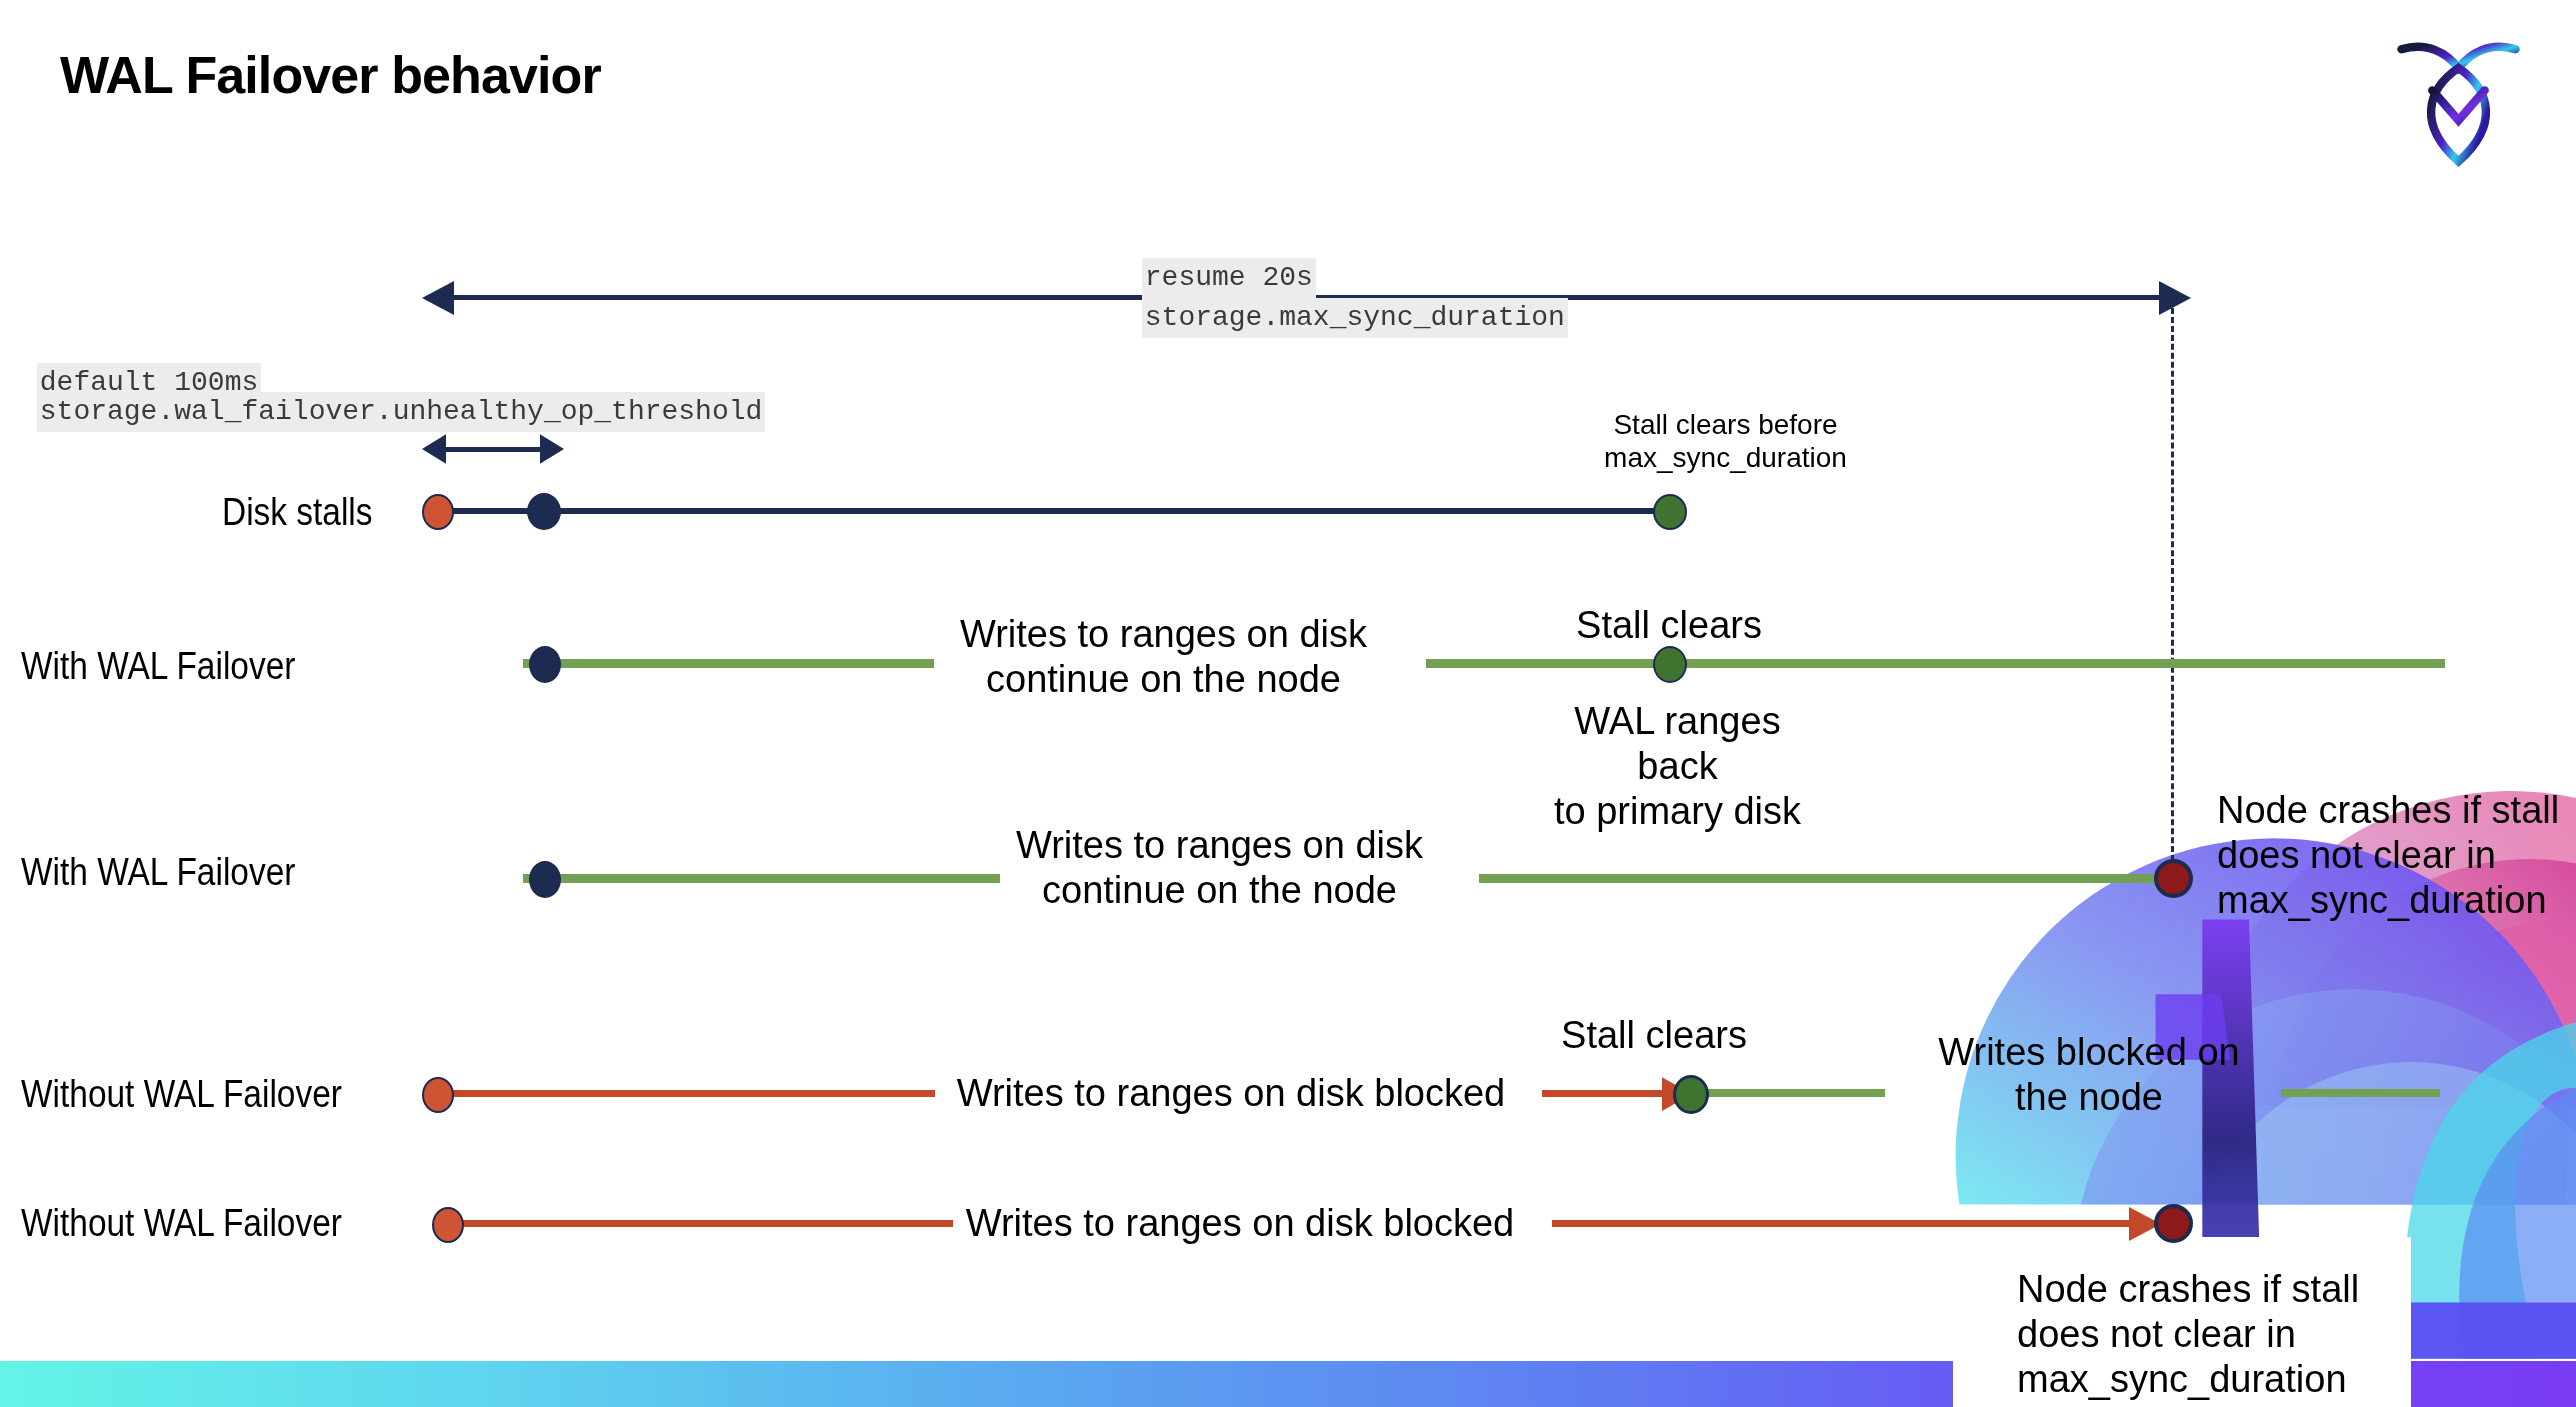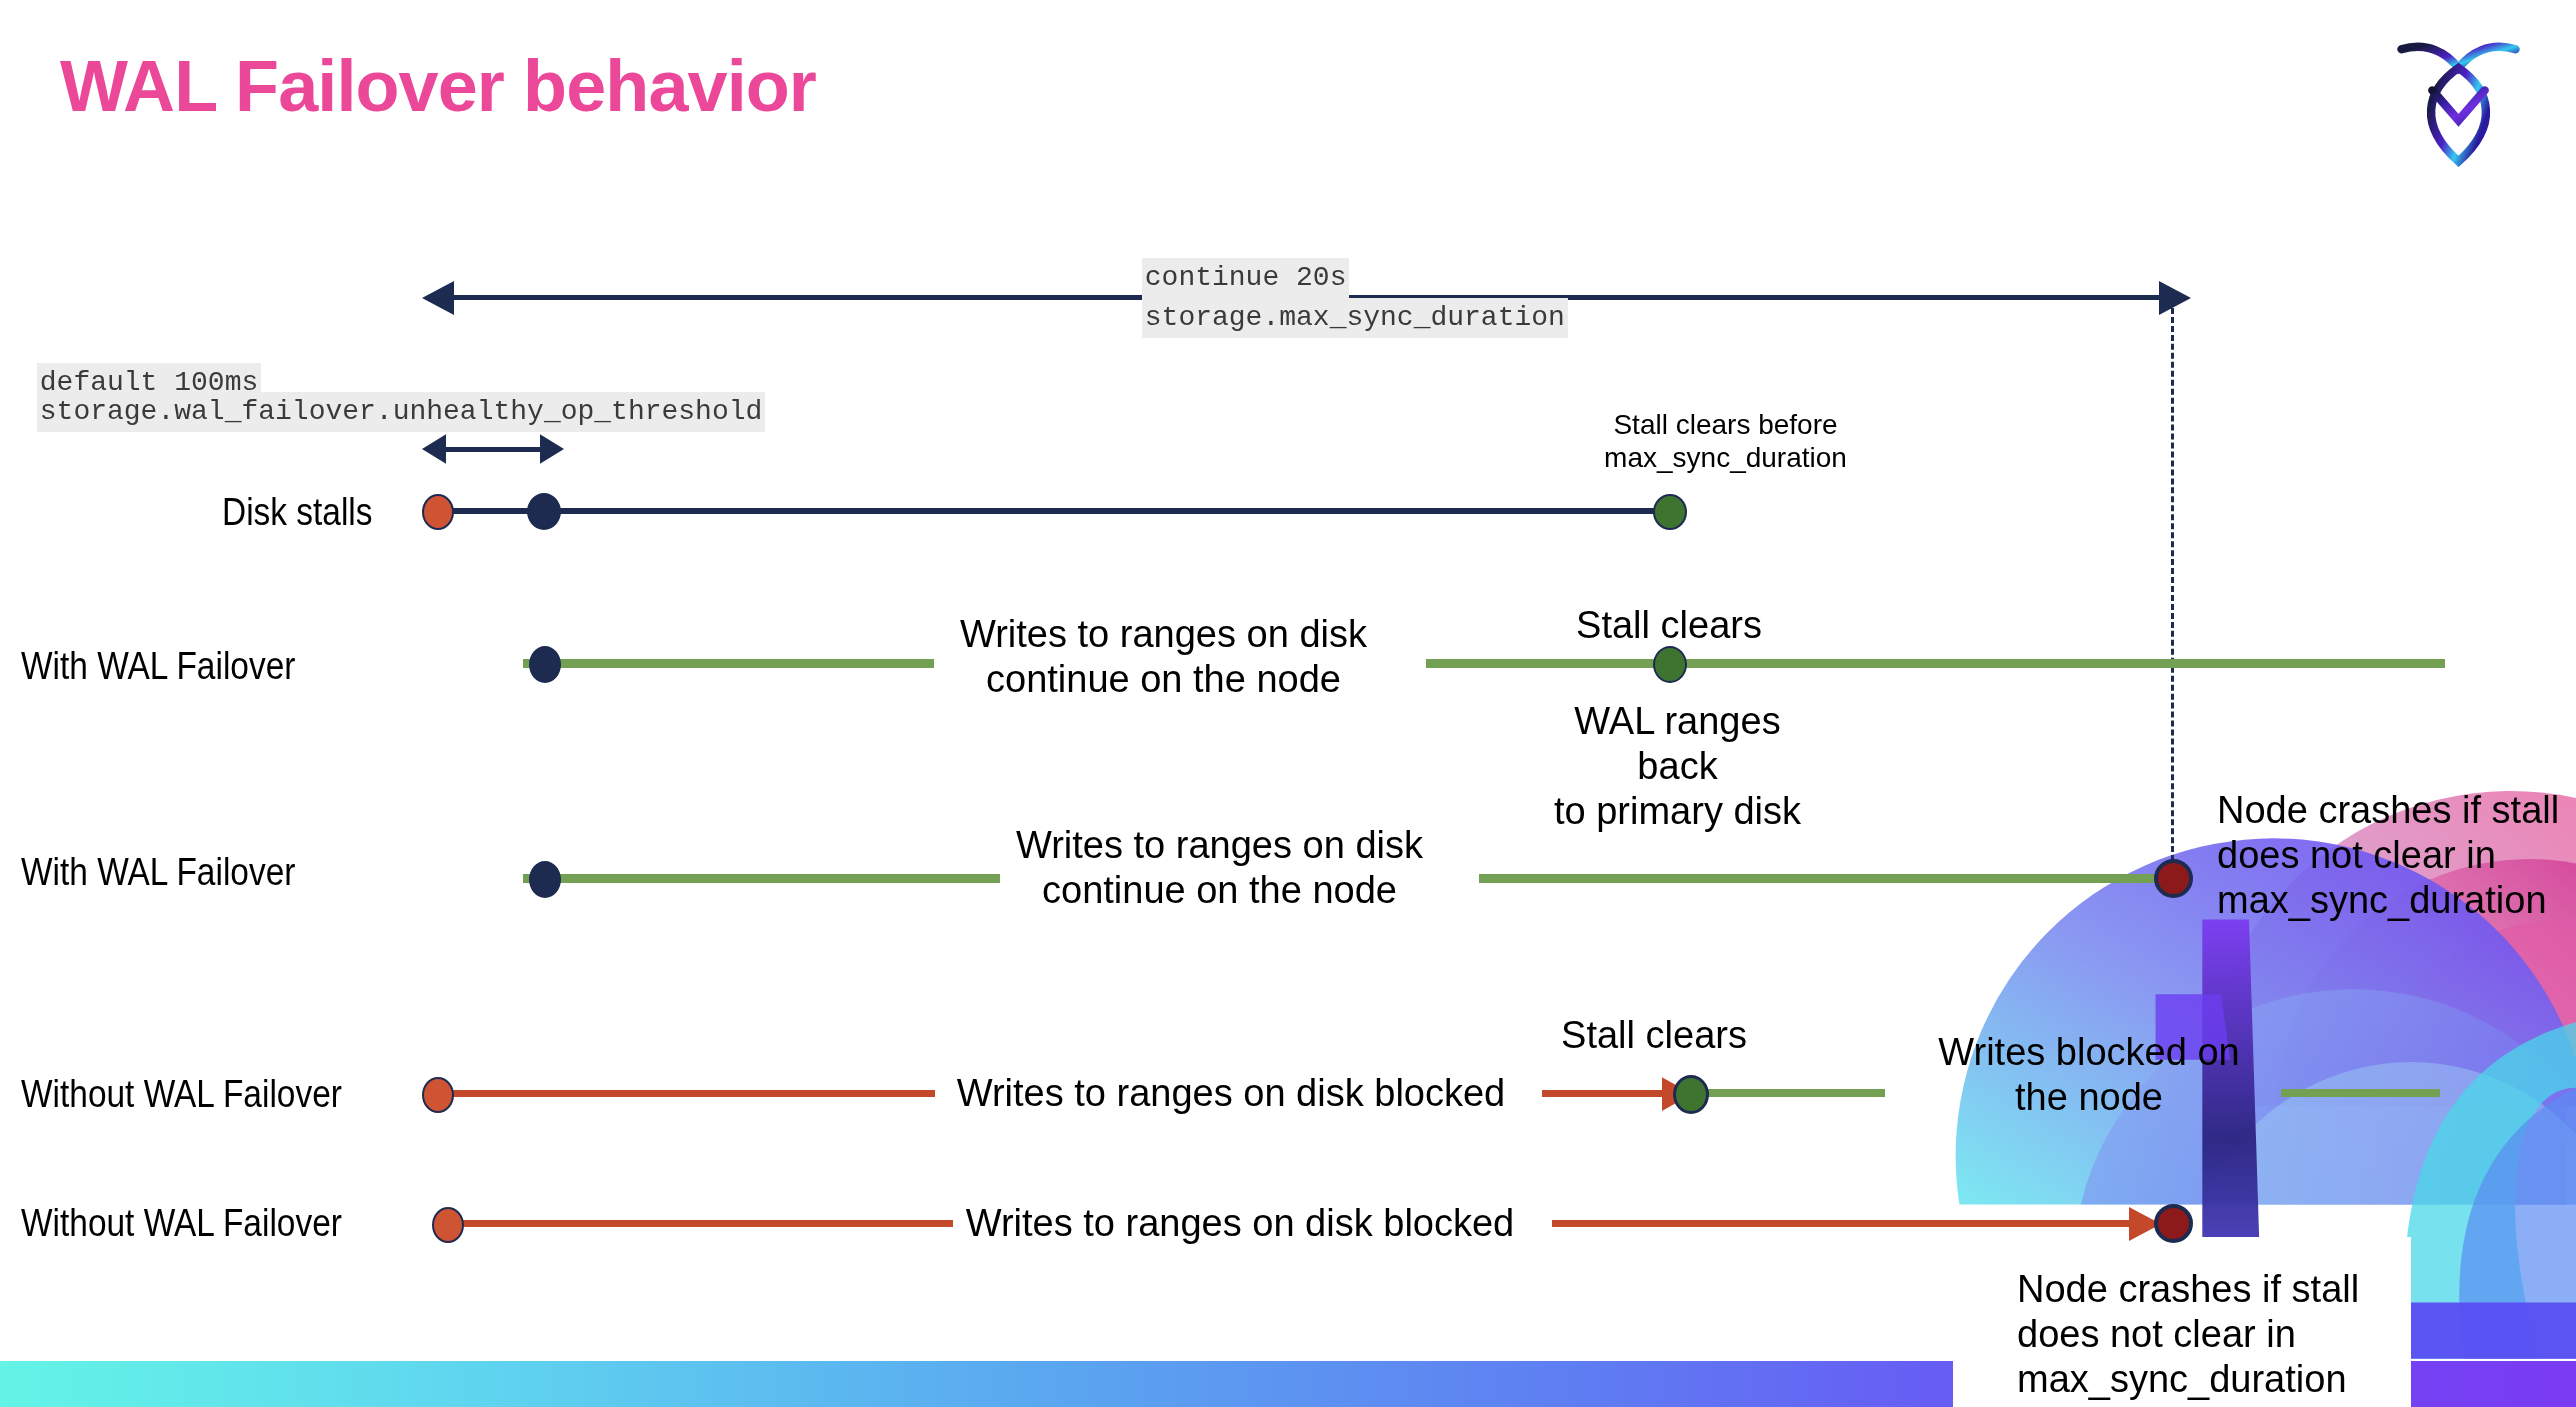--- a/index.html
+++ b/index.html
@@ -6,21 +6,21 @@
   body{
     width:2576px;height:1408px;position:relative;overflow:hidden;
     font-family:"Liberation Sans","DejaVu Sans",sans-serif;
     -webkit-font-smoothing:antialiased;
   }
   .slide{position:absolute;inset:0;background:#ffffff;overflow:hidden;}
 
   
   .title{
     position:absolute;left:60px;top:47px;
-    font-size:72px;font-weight:700;letter-spacing:-0.9px;color:#ec4899;
+    font-size:52px;font-weight:700;letter-spacing:-0.9px;color:#000000;
     line-height:1.1;white-space:nowrap;
   }
 
   
   .logo{position:absolute;left:2379px;top:23.4px;width:159px;height:159px;}
 
   
   .art{position:absolute;right:0;bottom:49px;width:654px;height:580px;pointer-events:none;}
   .bottombar{
     position:absolute;left:0;bottom:0;width:100%;height:47px;
@@ -135,21 +135,21 @@
   <div class="line" style="left:439px;top:295px;width:1734px;height:4.7px;background:#1d2b50;"></div>
 
   <svg class="line" style="left:422px;top:280px;" width="32" height="36" viewBox="0 0 34 38">
     <polygon points="0,19 34,1 34,37" fill="#1d2b50"></polygon>
   </svg>
 
   <svg class="line" style="left:2159px;top:280px;" width="32" height="36" viewBox="0 0 34 38">
     <polygon points="34,19 0,1 0,37" fill="#1d2b50"></polygon>
   </svg>
 
-  <div class="code" style="left:1142px;top:258px;">continue 20s</div>
+  <div class="code" style="left:1142px;top:258px;">resume 20s</div>
   <div class="code" style="left:1142px;top:298px;">storage.max_sync_duration</div>
 
   <div class="dashed" style="left:2171px;top:299px;height:580px;"></div>
 
   <div class="code" style="left:37px;top:351px;margin-top:12px;">default 100ms</div>
   <div class="code" style="left:37px;top:392px;">storage.wal_failover.unhealthy_op_threshold</div>
 
   <div class="line" style="left:432px;top:447px;width:122px;height:4.7px;background:#1d2b50;"></div>
   <svg class="line" style="left:422px;top:433px;" width="24" height="32" viewBox="0 0 26 34">
     <polygon points="0,17 26,1 26,33" fill="#1d2b50"></polygon>

